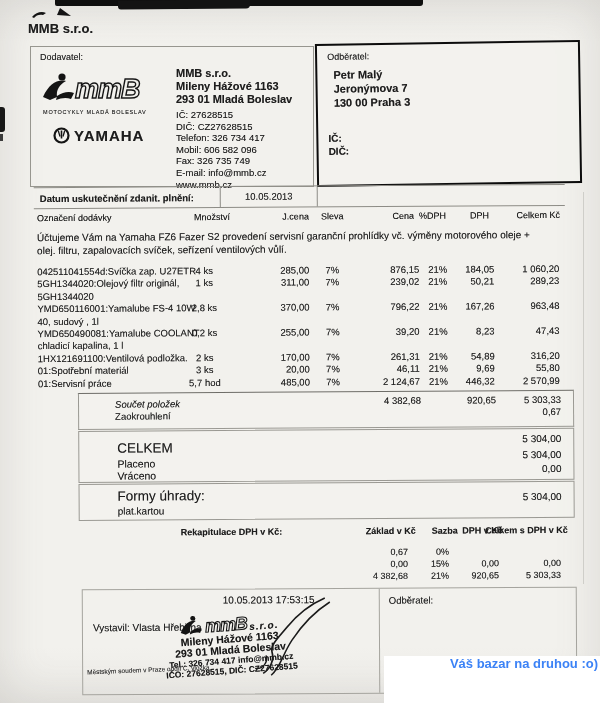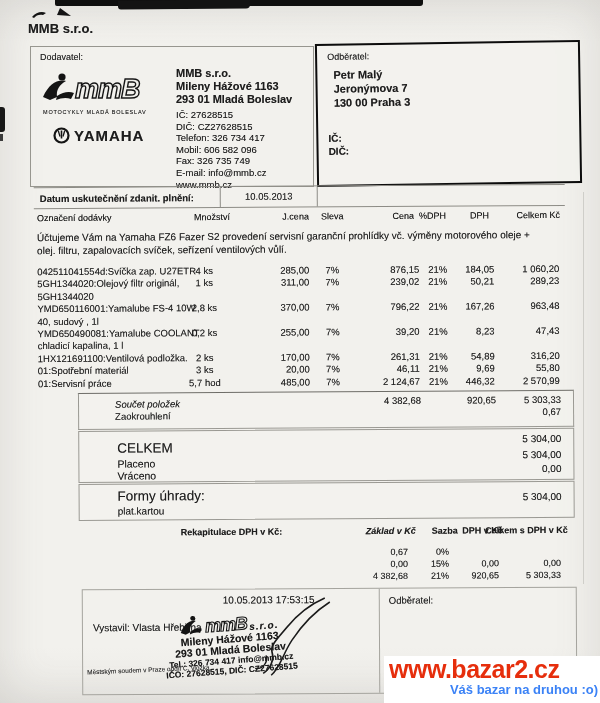--- a/index.html
+++ b/index.html
@@ -277,21 +277,21 @@
     </div>
 
     <div class="box paybox">
       <span class="big" style="left:38px;top:4px;">Formy úhrady:</span>
       <span style="left:38px;top:21px;font-size:10px;">plat.kartou</span>
       <span style="right:12px;top:9px;font-size:10px;">5 304,00</span>
     </div>
 
     <div class="recap">
       <span class="hd" style="left:95px;top:0;">Rekapitulace DPH v Kč:</span>
-      <span class="hd" style="right:160px;top:0;font-style:italic;">Základ v Kč</span>
+      <span class="hd" style="right:160px;top:0;">Základ v Kč</span>
       <span class="hd" style="right:118px;top:0;padding-left:16px;">Sazba</span>
       <span class="hd" style="right:73px;top:0;">DPH v Kč</span>
       <span class="hd" style="right:8px;top:0;">Celkem s DPH v Kč</span>
 
       <span style="right:168px;top:21px;">0,67</span>
       <span style="right:127px;top:21px;">0%</span>
       <span style="right:77px;top:21px;"></span>
       <span style="right:15px;top:21px;"></span>
 
       <span style="right:168px;top:33px;">0,00</span>
@@ -331,17 +331,16 @@
     <div class="court">Městským soudem v Praze oddíl C, vložka</div>
 
     <svg class="sig" width="100" height="85" viewBox="0 0 100 85">
       <path d="M12 78 C20 73, 23 64, 21 57 C19 50, 26 44, 36 32 C46 20, 60 9, 74 3" fill="none" stroke="#1b1b1b" stroke-width="1.7"></path>
       <path d="M20 80 C30 71, 31 60, 41 45 C49 33, 63 17, 79 7" fill="none" stroke="#1b1b1b" stroke-width="1.5"></path>
       <path d="M4 73 C12 74, 17 67, 15 60" fill="none" stroke="#1b1b1b" stroke-width="1.4"></path>
     </svg>
   </div>
 
   <div class="wm">
-    <div class="wm-url">www.bazar2.cz</div>
     <div class="wm-slogan">Váš bazar na druhou :o)</div>
   </div>
 
 </div>
 
 </body></html>

